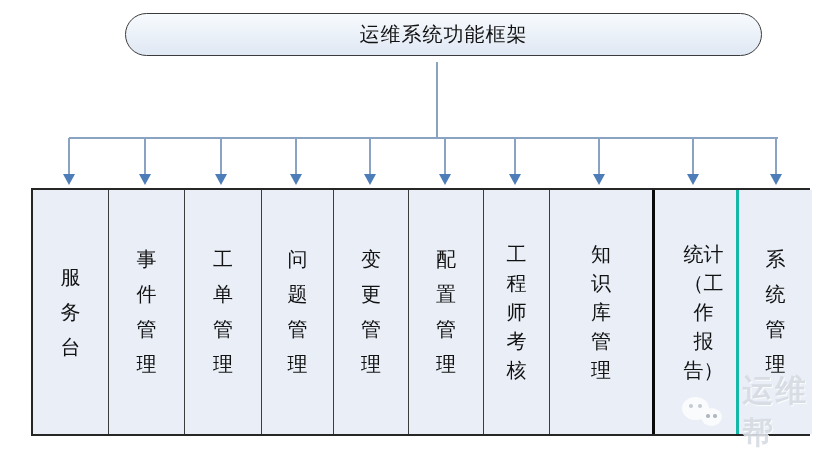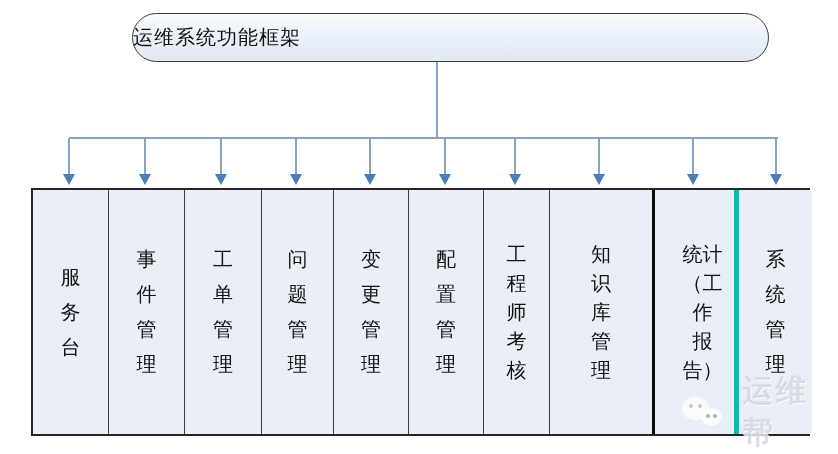--- a/index.html
+++ b/index.html
@@ -5,25 +5,25 @@
   html,body{margin:0;padding:0;background:#fff;}
   .canvas{
     position:relative;
     width:838px;height:454px;
     background:#ffffff;
     overflow:hidden;
     font-family:"Liberation Serif","DejaVu Serif",serif;
   }
   
   .pill{
-    position:absolute;left:132px;top:13px;width:637px;height:49px;
+    position:absolute;left:125px;top:13px;width:637px;height:43px;
     box-sizing:border-box;
     border:1.4px solid #3b3b3b;border-radius:25px;
     background:linear-gradient(180deg,#f8fbfe 0%,#eaf0f8 55%,#dfe8f4 100%);
-    display:flex;align-items:center;justify-content:flex-start;
+    display:flex;align-items:center;justify-content:center;
   }
   .pill-label{font-size:20px;color:#121212;letter-spacing:1px;}
   
   .stem{position:absolute;left:436px;top:62px;width:2px;height:76px;background:#8ba3c3;}
   .rail{position:absolute;left:69px;top:137px;width:709px;height:2px;background:#8ba3c3;}
   .drop{position:absolute;top:138px;width:12px;height:48px;margin-left:-6px;}
   .dline{position:absolute;left:5px;top:0;width:2px;height:38px;background:#8ba3c3;display:block;}
   .ahead{
     position:absolute;left:0;top:36px;display:block;width:0;height:0;
     border-left:6px solid transparent;border-right:6px solid transparent;
@@ -37,21 +37,21 @@
     border:2px solid #262626;
   }
   .box{
     box-sizing:border-box;
     background:#e9eef7;
     border-right:1.5px solid #3c3c3c;
     display:flex;align-items:center;justify-content:center;
   }
   .box.last{border-right:none;}
   .box.pre-em{border-right:none;}
-  .box.em{border-left:3px solid #0a0a0a;border-right:5px solid #14b8a6;padding-left:16px;}
+  .box.em{border-left:3px solid #0a0a0a;border-right:3px solid #14b8a6;padding-left:16px;}
   .blabel{
     white-space:pre-line;
     text-align:center;
     font-size:20px;line-height:35px;color:#121212;
   }
   .tight .blabel{line-height:29px;}
   
   .watermark{
     position:absolute;left:676px;top:390px;height:44px;
     display:flex;align-items:center;gap:18px;

